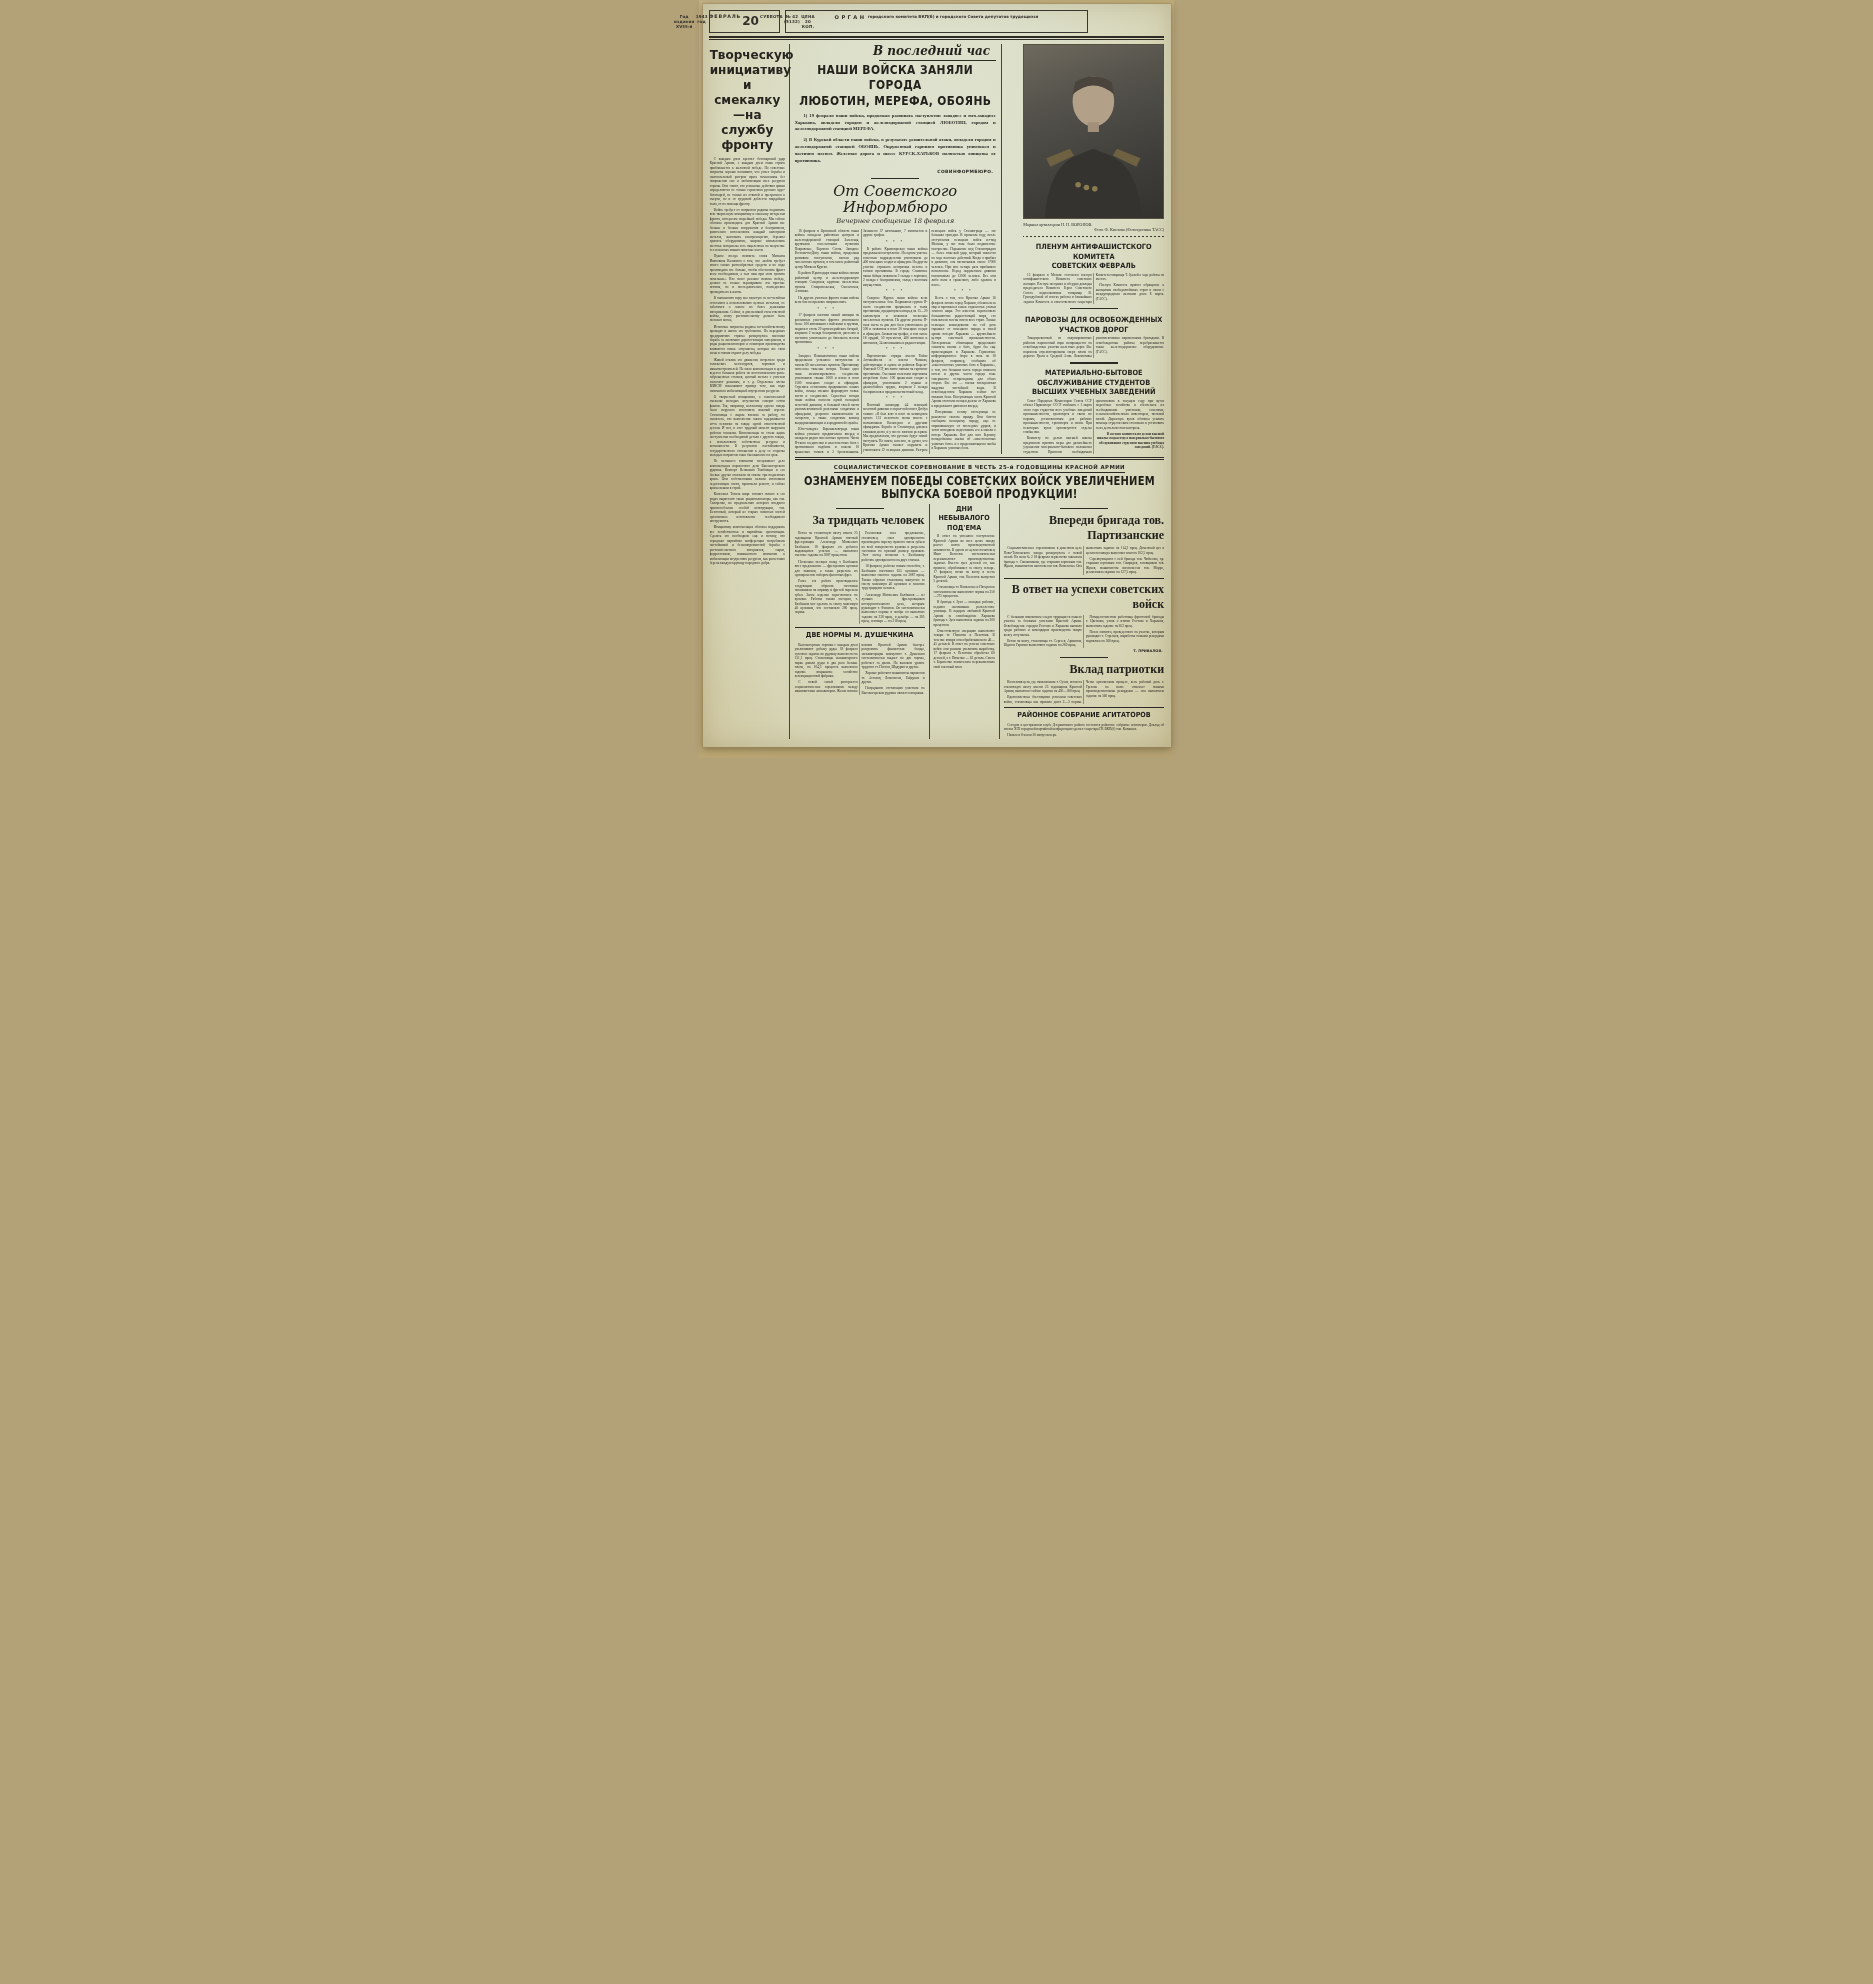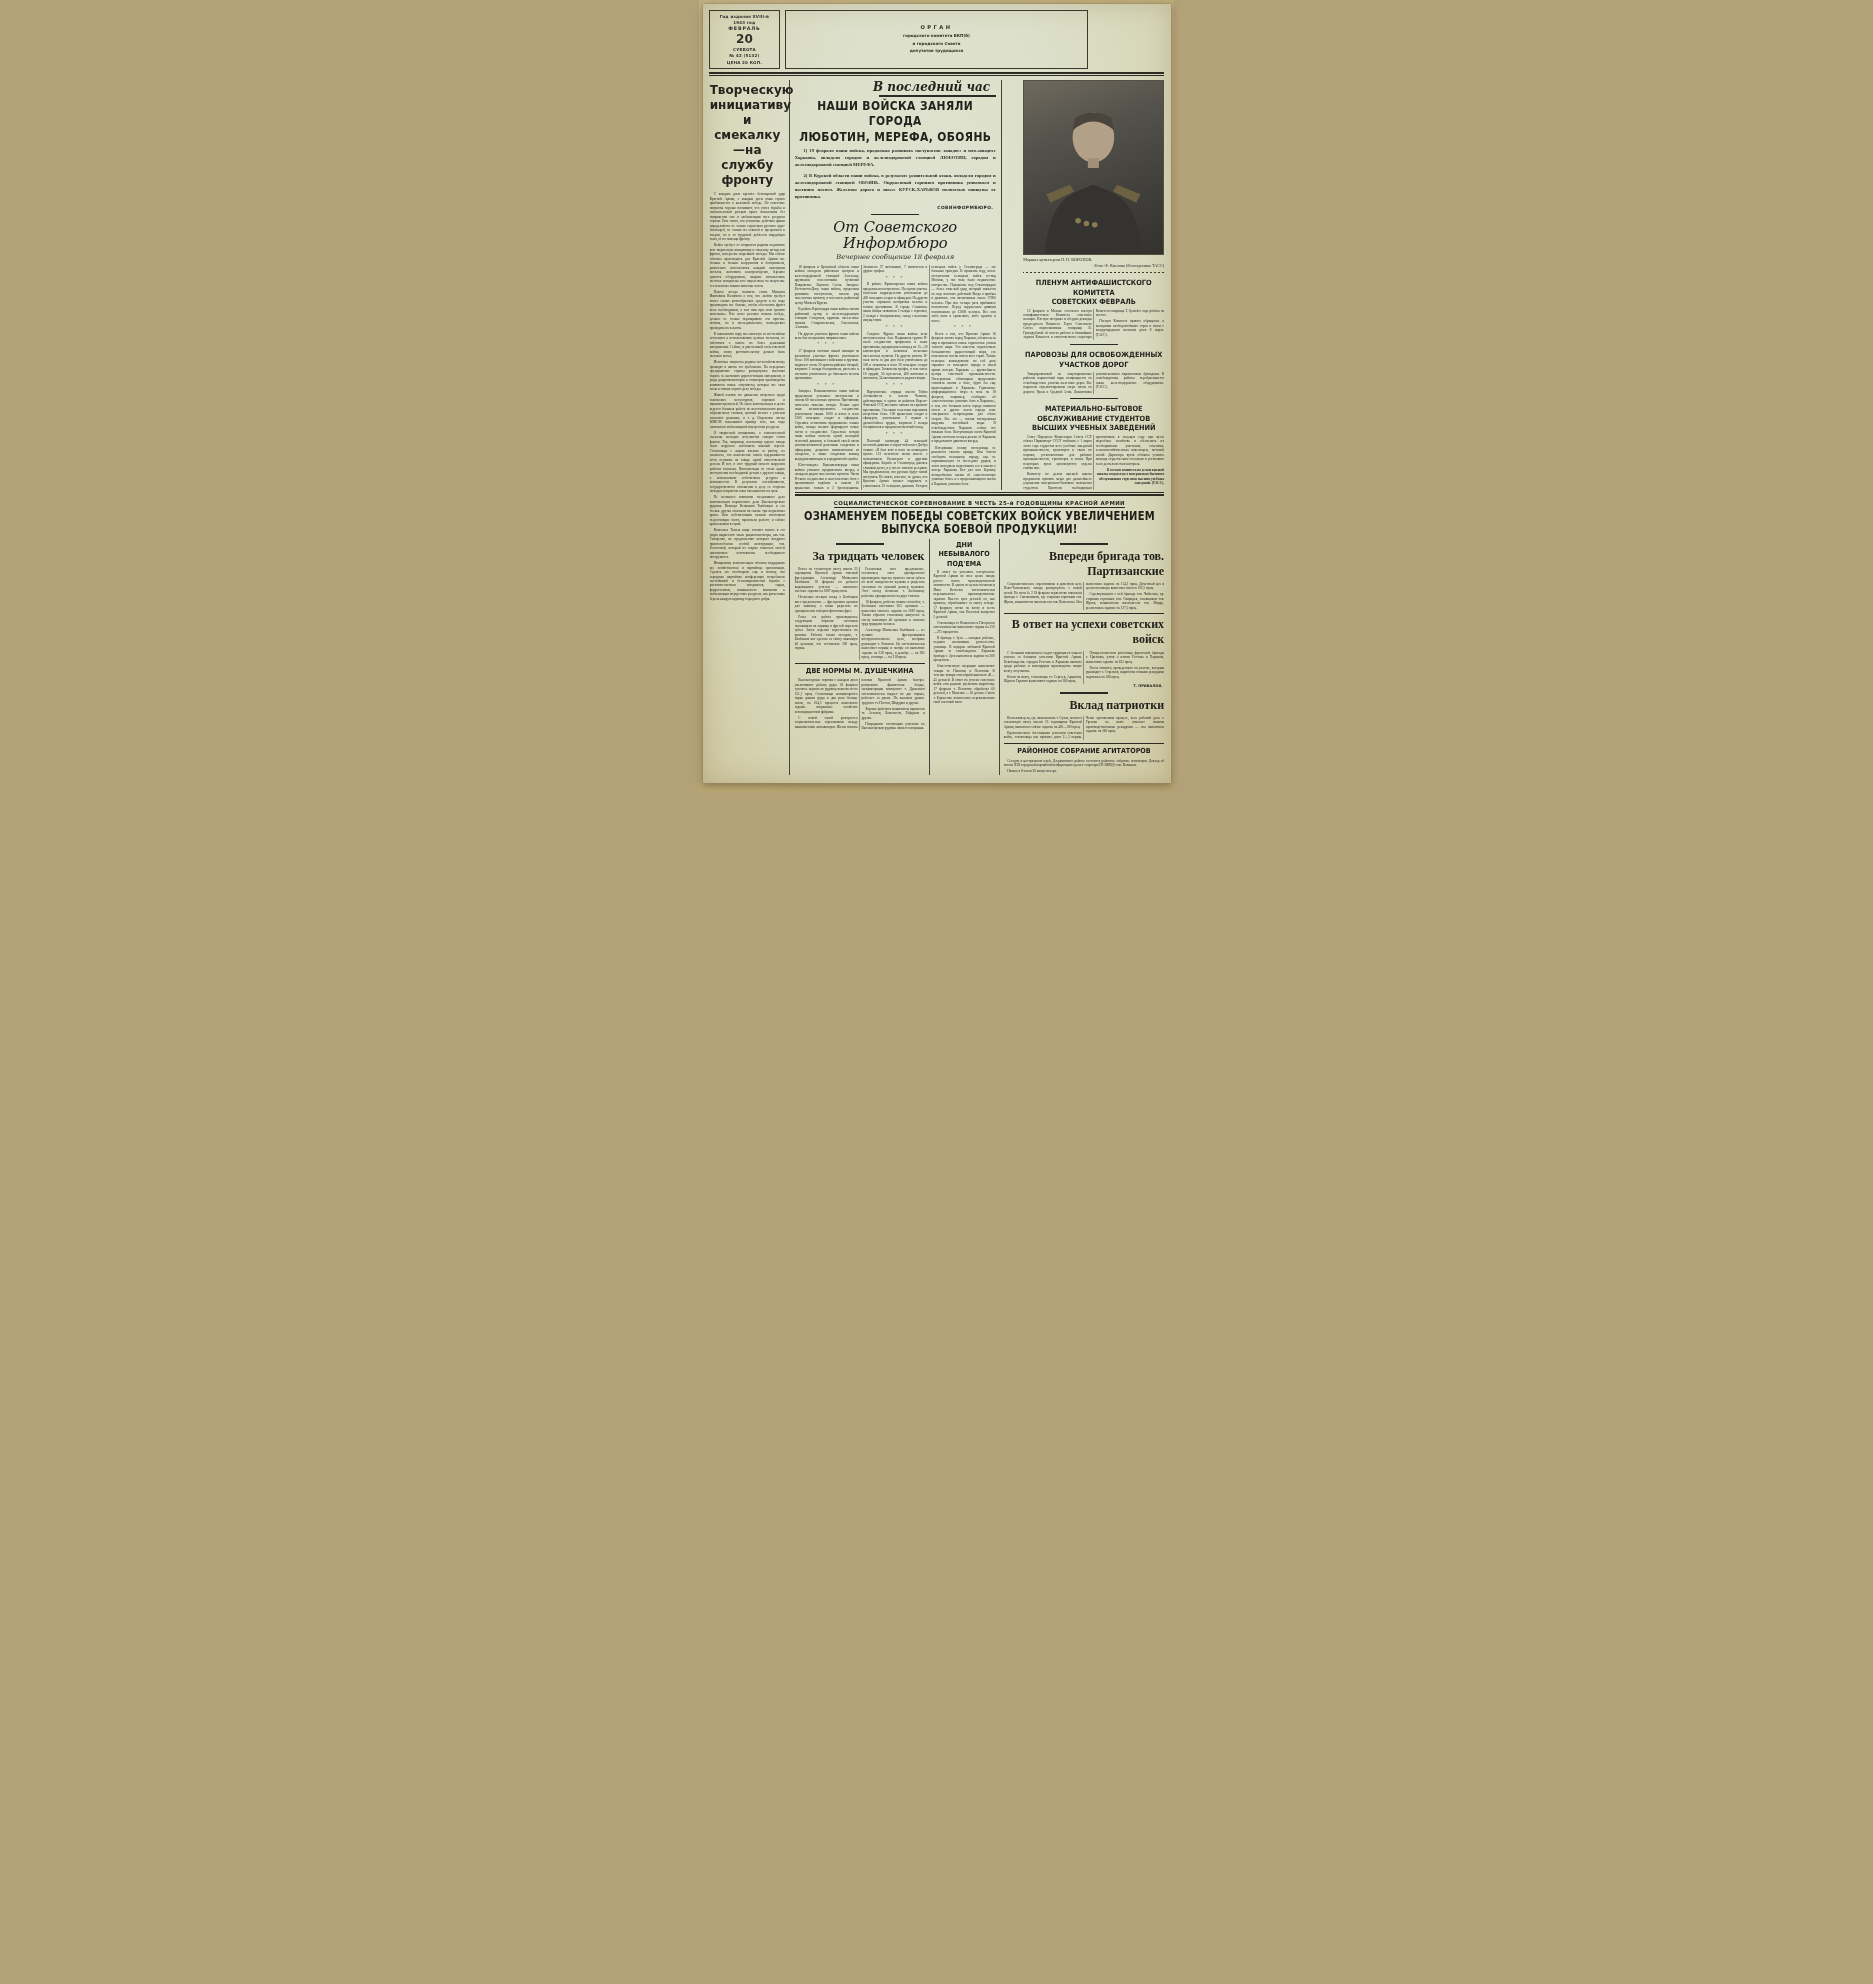--- a/index.html
+++ b/index.html
@@ -18,21 +18,21 @@
       radial-gradient(ellipse at 50% 35%, #e0e3d0 0%, #dcdfc9 45%, #d6d4b4 80%, #cfc7a0 100%);
     box-shadow:0 0 0 0.4px #9c8c62, 0 2.4px 7.1px rgba(60,45,20,.45), inset 0 0 24px rgba(120,100,55,.25);
     color:#2b2924;
     padding:5.6px 6.4px 8px 6.4px;
   }
   
   .mast{display:grid;grid-template-columns:71px 1fr 71px;gap:4.8px;align-items:stretch;}
   .issue-box,.organ-box{
     border:0.8px solid #3a372f;padding:3.2px 2.4px;text-align:center;
     font-family:"DejaVu Sans", sans-serif;color:#33302a;
-    display:flex;flex-direction:column;justify-content:center;gap:1.2px;
+    display:flex;flex-direction:row;justify-content:center;gap:1.2px;
   }
   .issue-box .small{font-size:4px;font-weight:bold;letter-spacing:0.2px;}
   .issue-box .month{font-size:4.8px;font-weight:bold;letter-spacing:0.8px;}
   .issue-box .day{font-size:12px;font-weight:bold;line-height:1;margin:0.8px 0;}
   .organ-box .organ-title{font-size:5.2px;font-weight:bold;letter-spacing:2.4px;margin-bottom:2.4px;}
   .organ-box .organ-line{font-size:4px;font-weight:bold;line-height:1.6;}
   .mast-center{display:flex;flex-direction:column;align-items:center;justify-content:flex-start;padding-top:0.8px;}
   .tagline{
     font-family:"DejaVu Sans", sans-serif;font-size:4.4px;font-weight:bold;
     letter-spacing:1.6px;color:#302d26;white-space:nowrap;

